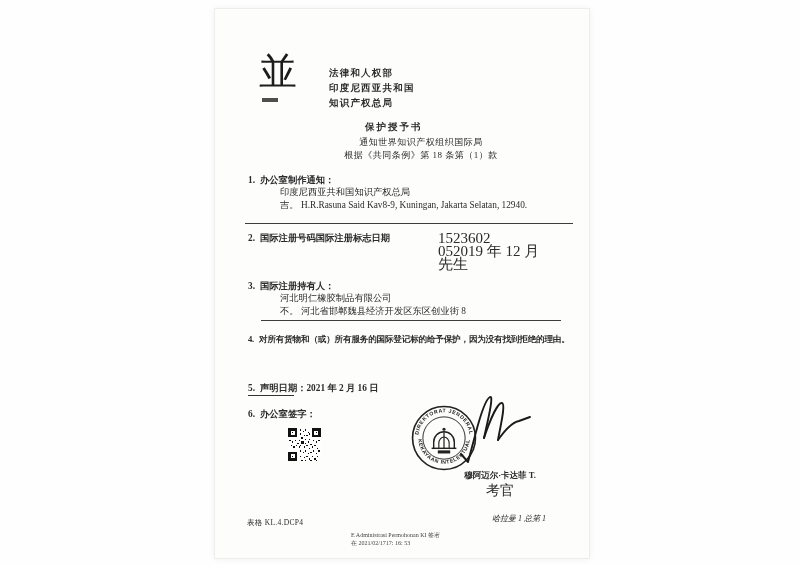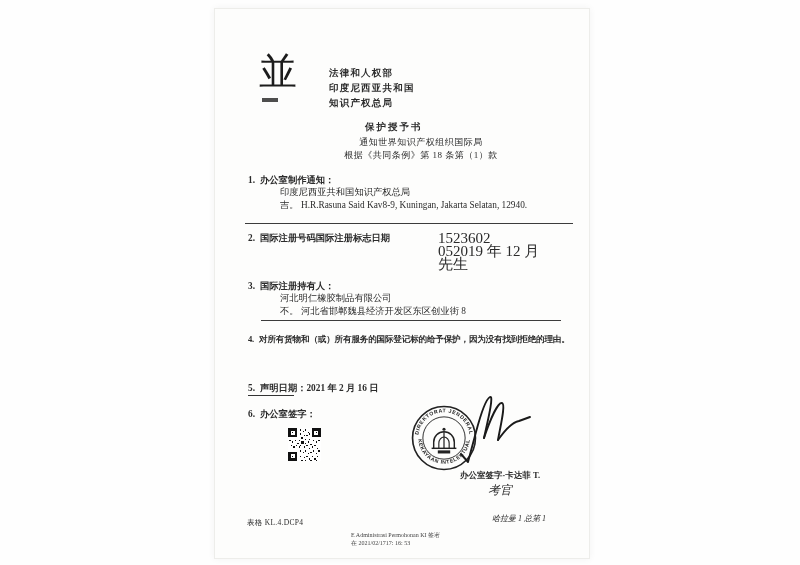--- a/index.html
+++ b/index.html
@@ -39,21 +39,21 @@
   .sec3{left:33px;top:271px;}
   .rule3{left:46px;top:311px;width:300px;}
   .sec4{left:33px;top:324px;font-size:8.6px;letter-spacing:-.2px;}
   .sec5{left:33px;top:373px;}
   .sec5 .head{border-bottom:1px solid #333;padding:0 34px 2px 0;}
   .sec6{left:33px;top:399px;}
   .qr{left:73px;top:419px;width:33px;height:33px;}
   .stamp{left:196px;top:396px;width:66px;height:66px;}
   .signature{left:238px;top:383px;width:80px;height:80px;}
   .signer{left:226px;top:461px;width:118px;text-align:center;font-weight:bold;font-size:8.5px;white-space:nowrap;}
-  .signer-title{left:226px;top:473px;width:118px;text-align:center;font-style:italic;font-size:12px;}
+  .signer-title{left:226px;top:473px;width:118px;text-align:center;font-size:14px;}
   .form-code{left:32px;top:509px;font-size:7.5px;letter-spacing:.3px;white-space:nowrap;}
   .page-label{left:215px;top:504px;width:116px;text-align:right;font-style:italic;font-size:8px;white-space:nowrap;}
   .fineprint{left:136px;top:523px;font-size:6px;line-height:7.5px;color:#454545;white-space:nowrap;}
   .fineprint div{position:static;}
 </style>
 </head>
 <body>
 
 <div class="canvas">
   <div class="page">
@@ -148,21 +148,21 @@
     </svg>
 
     <svg class="signature" viewBox="0 0 80 80">
       <g fill="none" stroke="#1a1a1a" stroke-width="1.9" stroke-linecap="round" stroke-linejoin="round">
         <path d="M8,62 L15,70 L23,40 C27,25 33,7 37,5 C41,3 35,28 31,46"></path>
         <path d="M31,46 C37,28 45,10 49,11 C53,12 47,36 45,48"></path>
         <path d="M45,48 C52,38 60,30 66,29 L77,25"></path>
       </g>
     </svg>
 
-    <div class="signer">办公室签字·卡达菲 T.</div>
+    <div class="signer">穆阿迈尔·卡达菲 T.</div>
     <div class="signer-title">考官</div>
 
     <div class="form-code">表格 KL.4.DCP4</div>
     <div class="page-label">哈拉曼 1 总第 1</div>
 
     <div class="fineprint">
       <div>E Administrasi Permohonan KI 签署</div>
       <div>在 2021/02/1717: 16: 53</div>
     </div>
 

